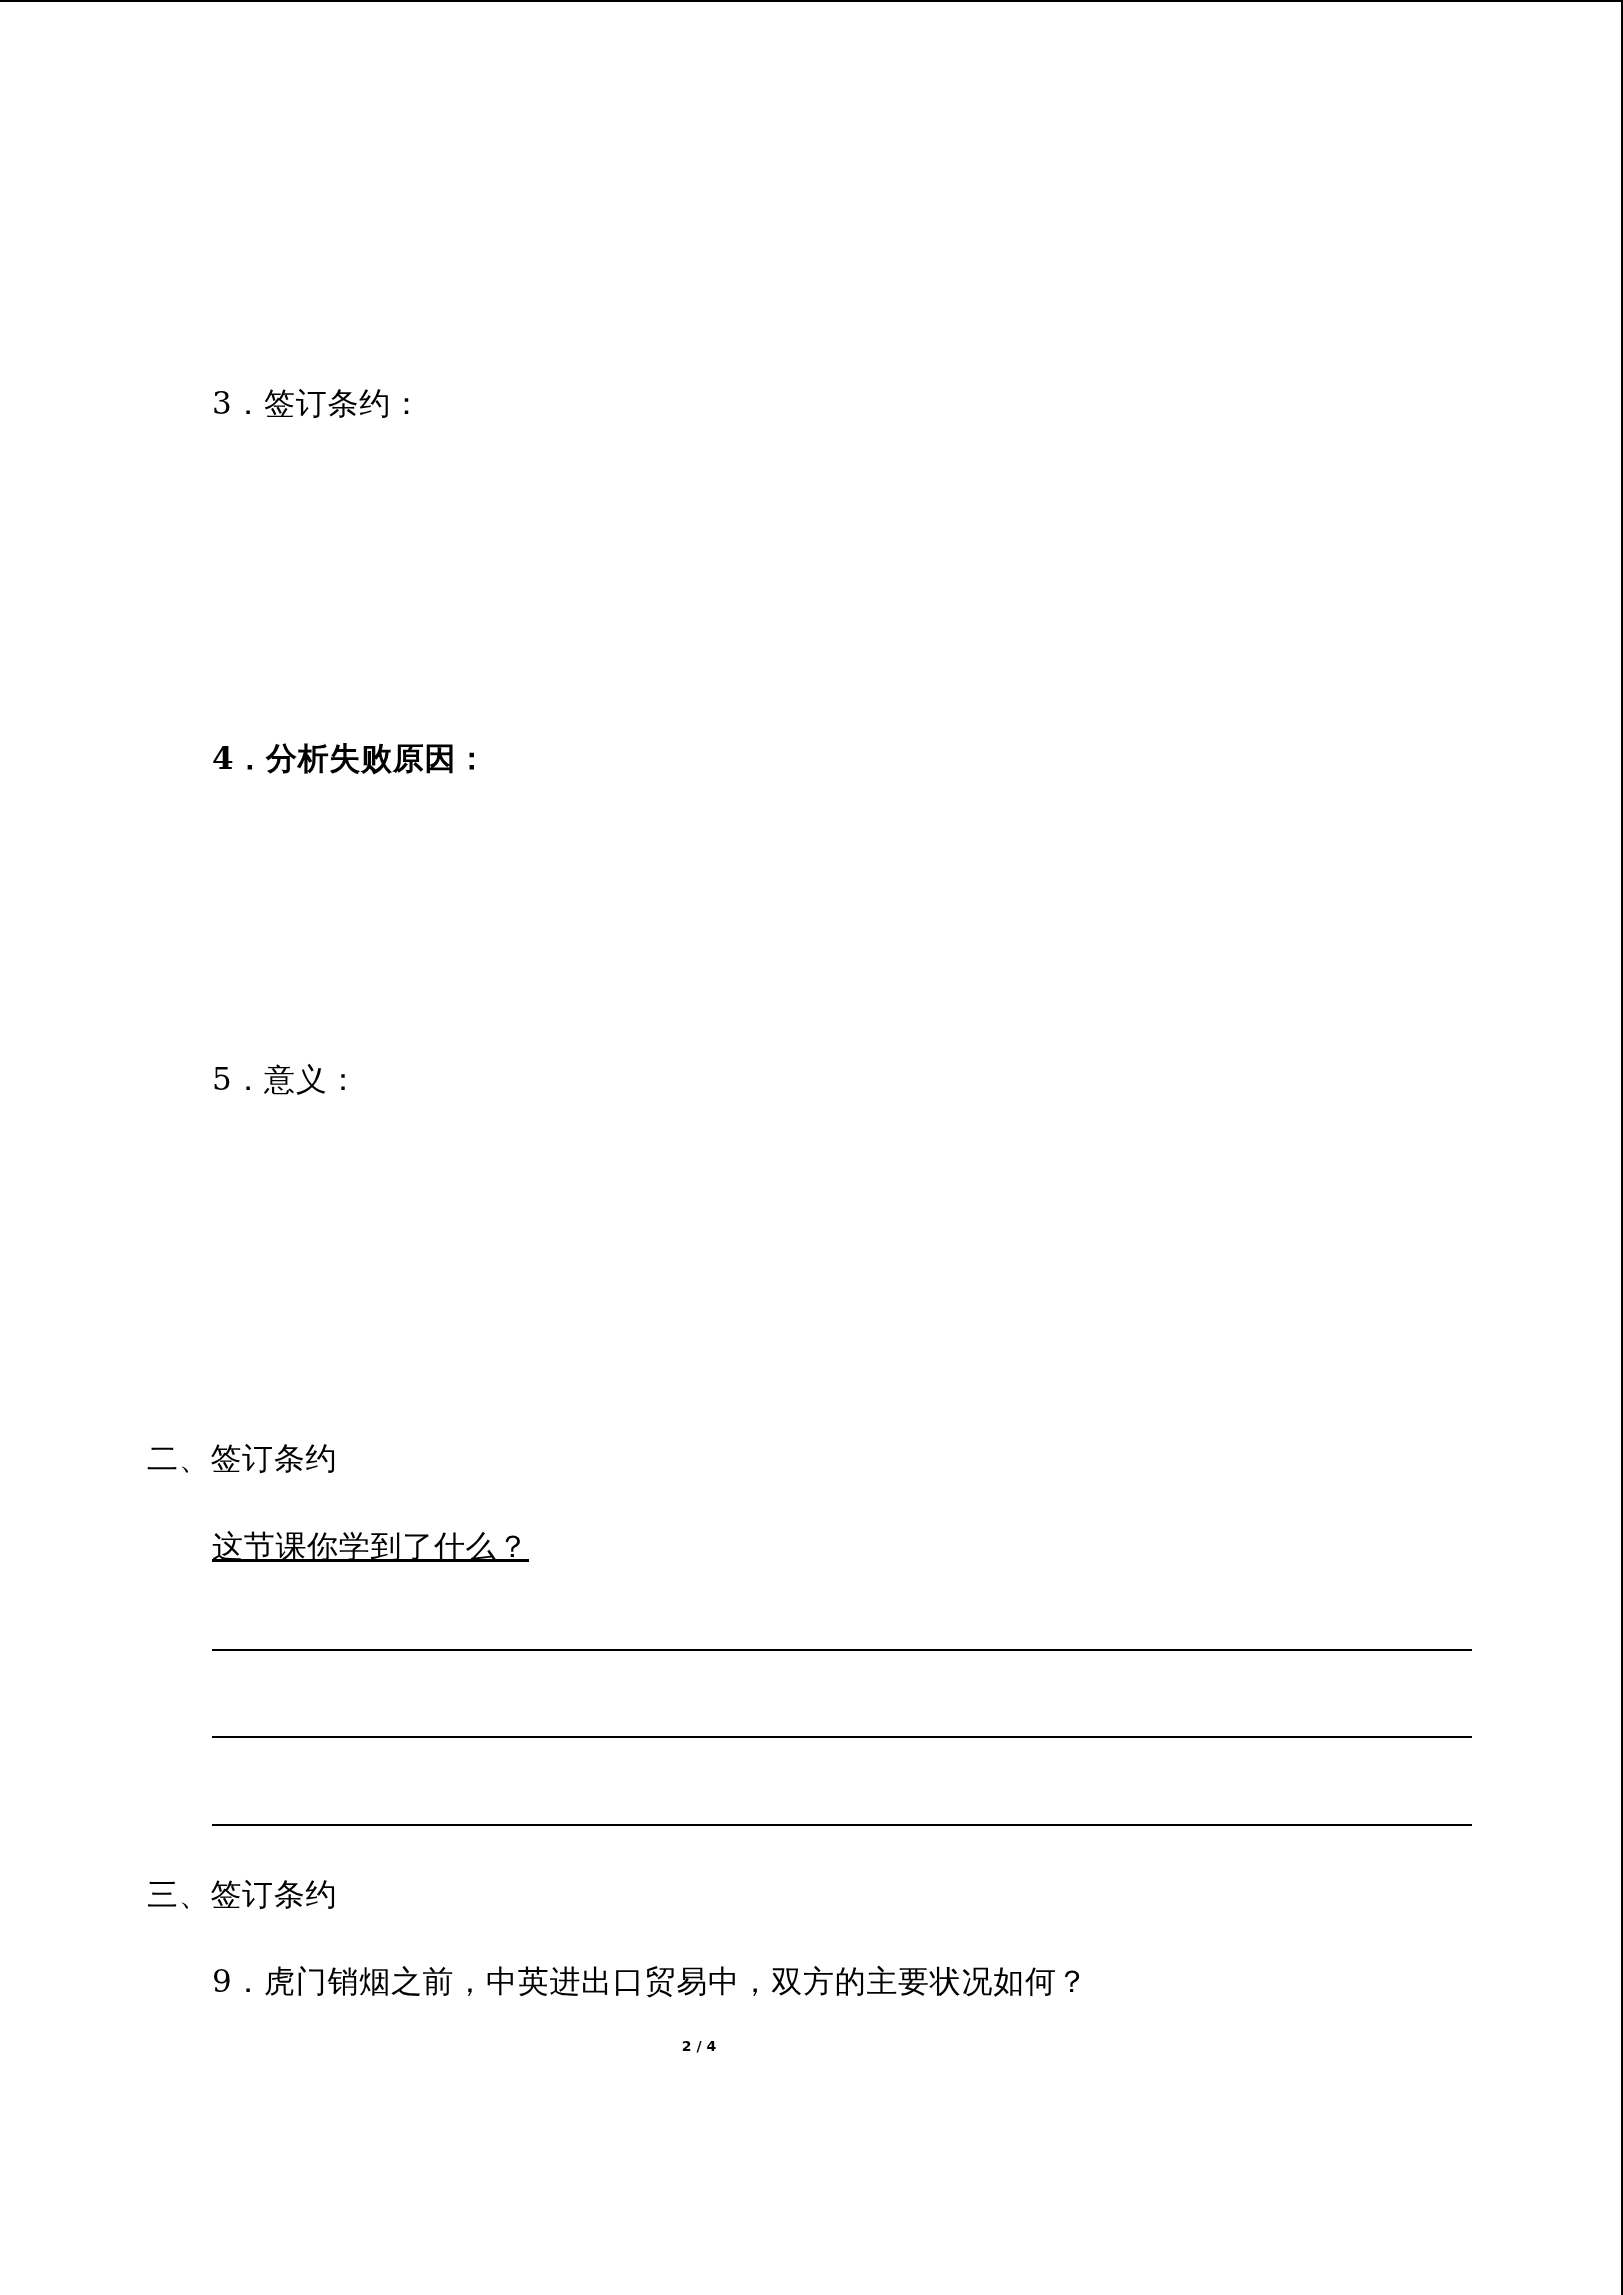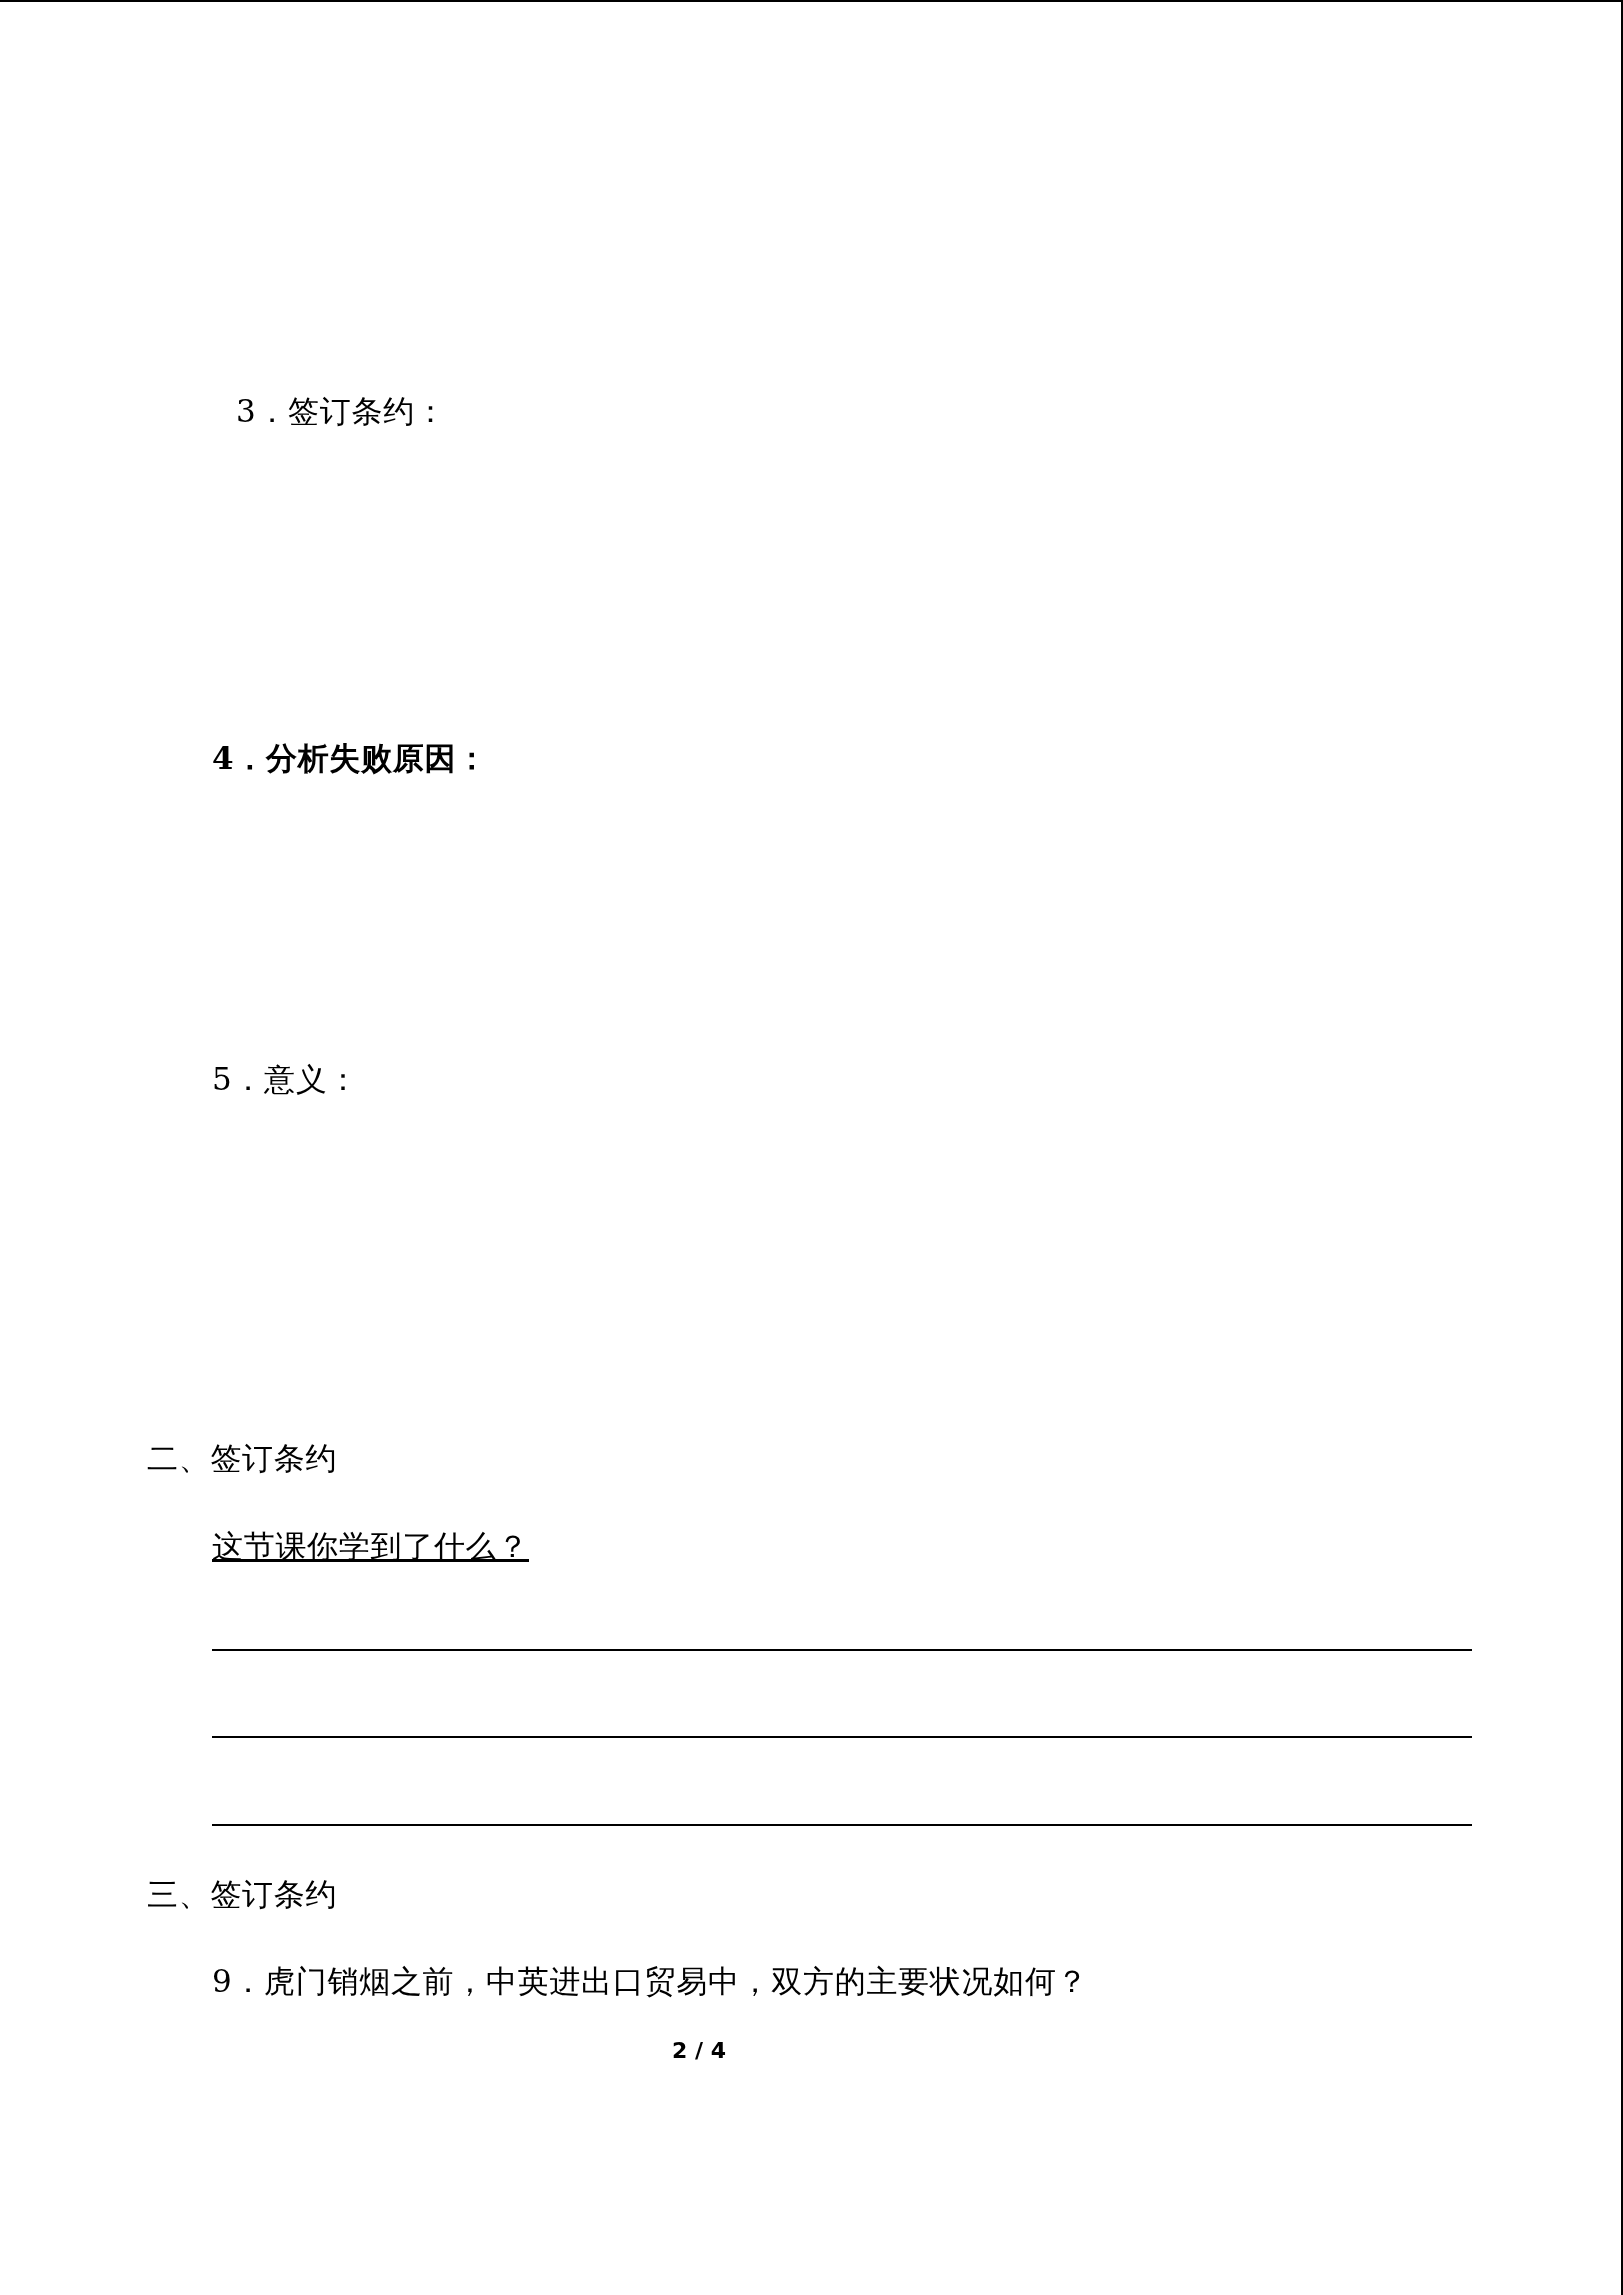--- a/index.html
+++ b/index.html
@@ -6,29 +6,29 @@
     body {
       width: 1623px; height: 2295px; position: relative; background: #ffffff;
       overflow: hidden;
       font-family: "DejaVu Serif", "Liberation Serif", serif; color: #000;
     }
     .border-top { position: absolute; left: 0; top: 0; width: 1623px; height: 2px; background: #000; }
     .border-right { position: absolute; right: 0; top: 0; width: 2px; height: 2295px; background: #000; }
     .t { position: absolute; font-size: 31px; line-height: 1; white-space: nowrap; letter-spacing: 0.7px; }
     .line { position: absolute; left: 212px; width: 1260px; height: 2px; background: #000; }
     .page-num { position: absolute; left: 0; width: 1398px; top: 2038px; text-align: center;
-      font-family: "DejaVu Sans", "Liberation Sans", sans-serif; font-weight: bold; font-size: 22px; }
+      font-family: "DejaVu Sans", "Liberation Sans", sans-serif; font-weight: bold; font-size: 14px; }
   </style>
 </head>
 <body>
 
 <div class="border-top"></div>
 <div class="border-right"></div>
 
-<div class="t" style="left:212px; top:396px;margin-left:24px;">3．签订条约：</div>
+<div class="t" style="left:212px; top:388px;">3．签订条约：</div>
 <div class="t" style="left:212px; top:743px;font-weight:bold;">4．分析失败原因：</div>
 <div class="t" style="left:212px; top:1064px;">5．意义：</div>
 
 <div class="t" style="left:147px; top:1443px;">二、签订条约</div>
 <div class="t" style="left:212px; top:1531px;text-decoration:underline;">这节课你学到了什么？</div>
 
 <div class="line" style="top:1649px;"></div>
 <div class="line" style="top:1736px;"></div>
 <div class="line" style="top:1824px;"></div>
 

